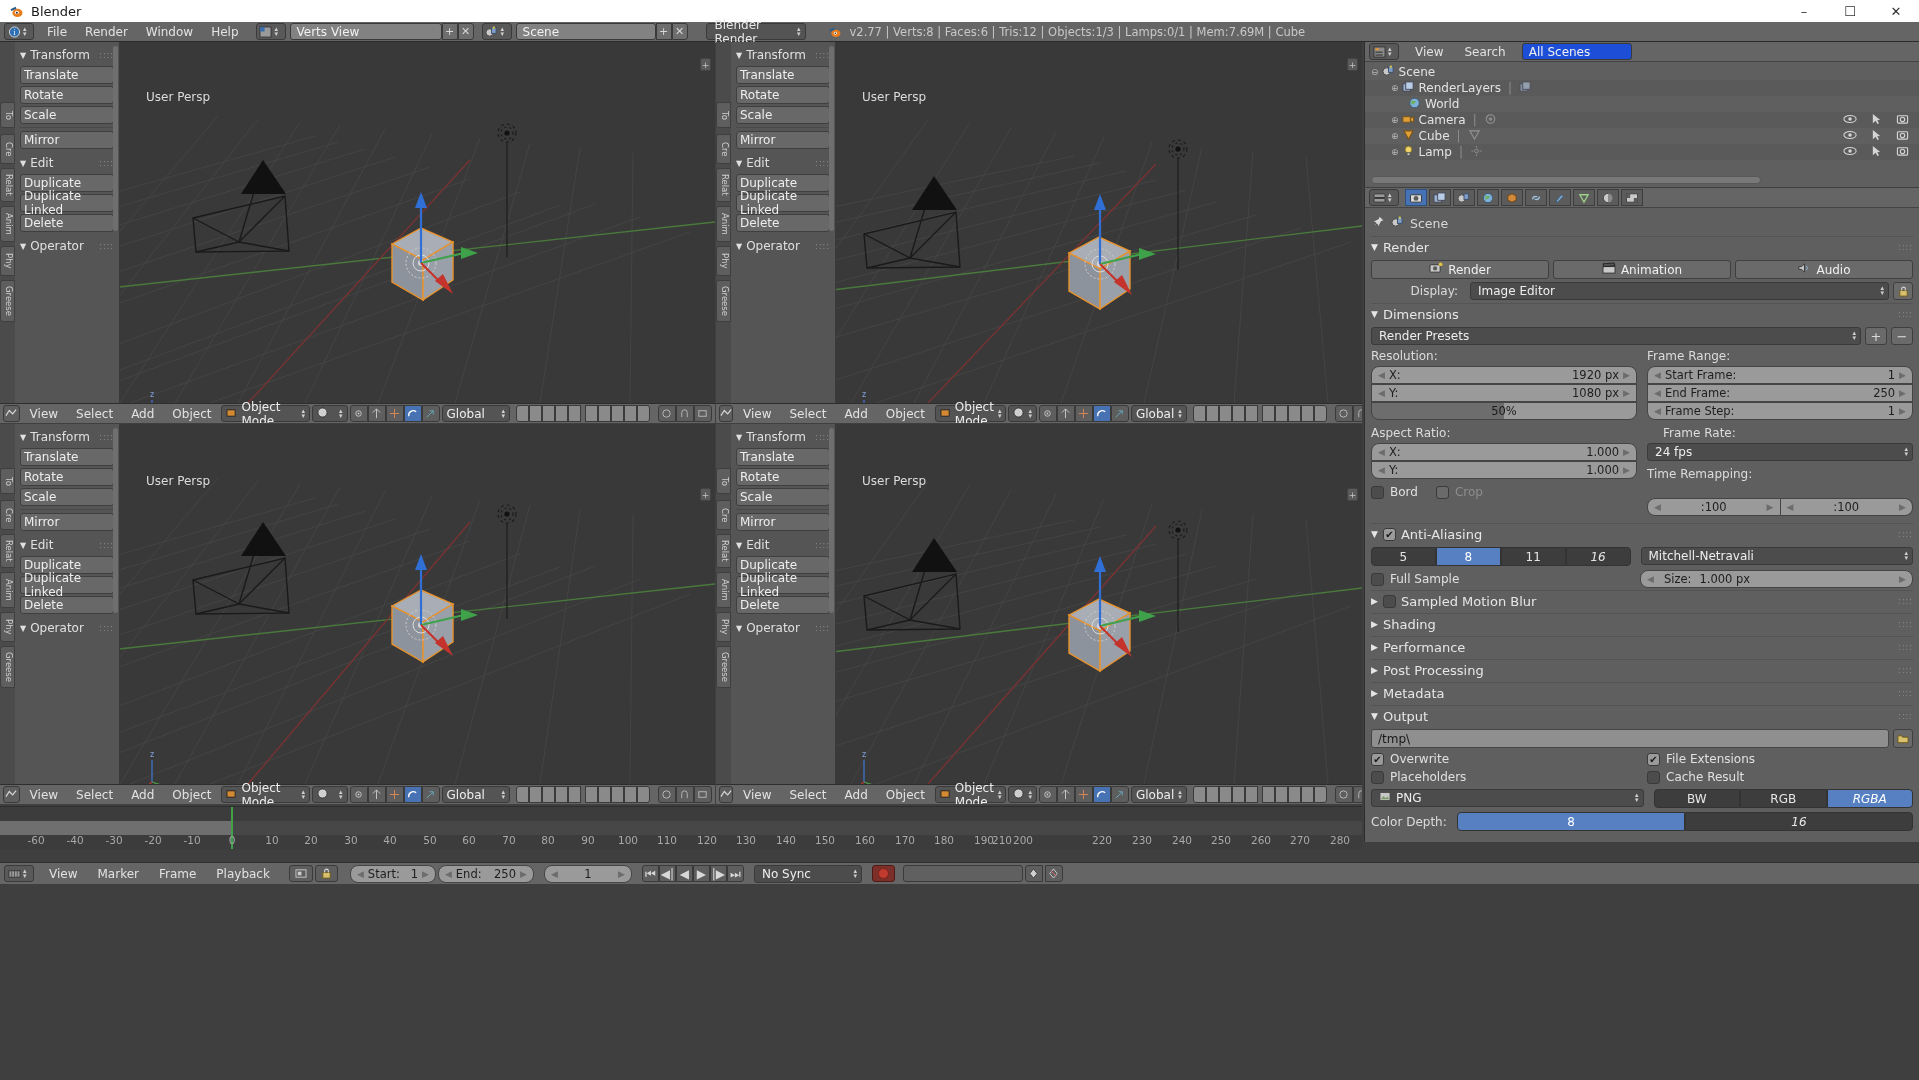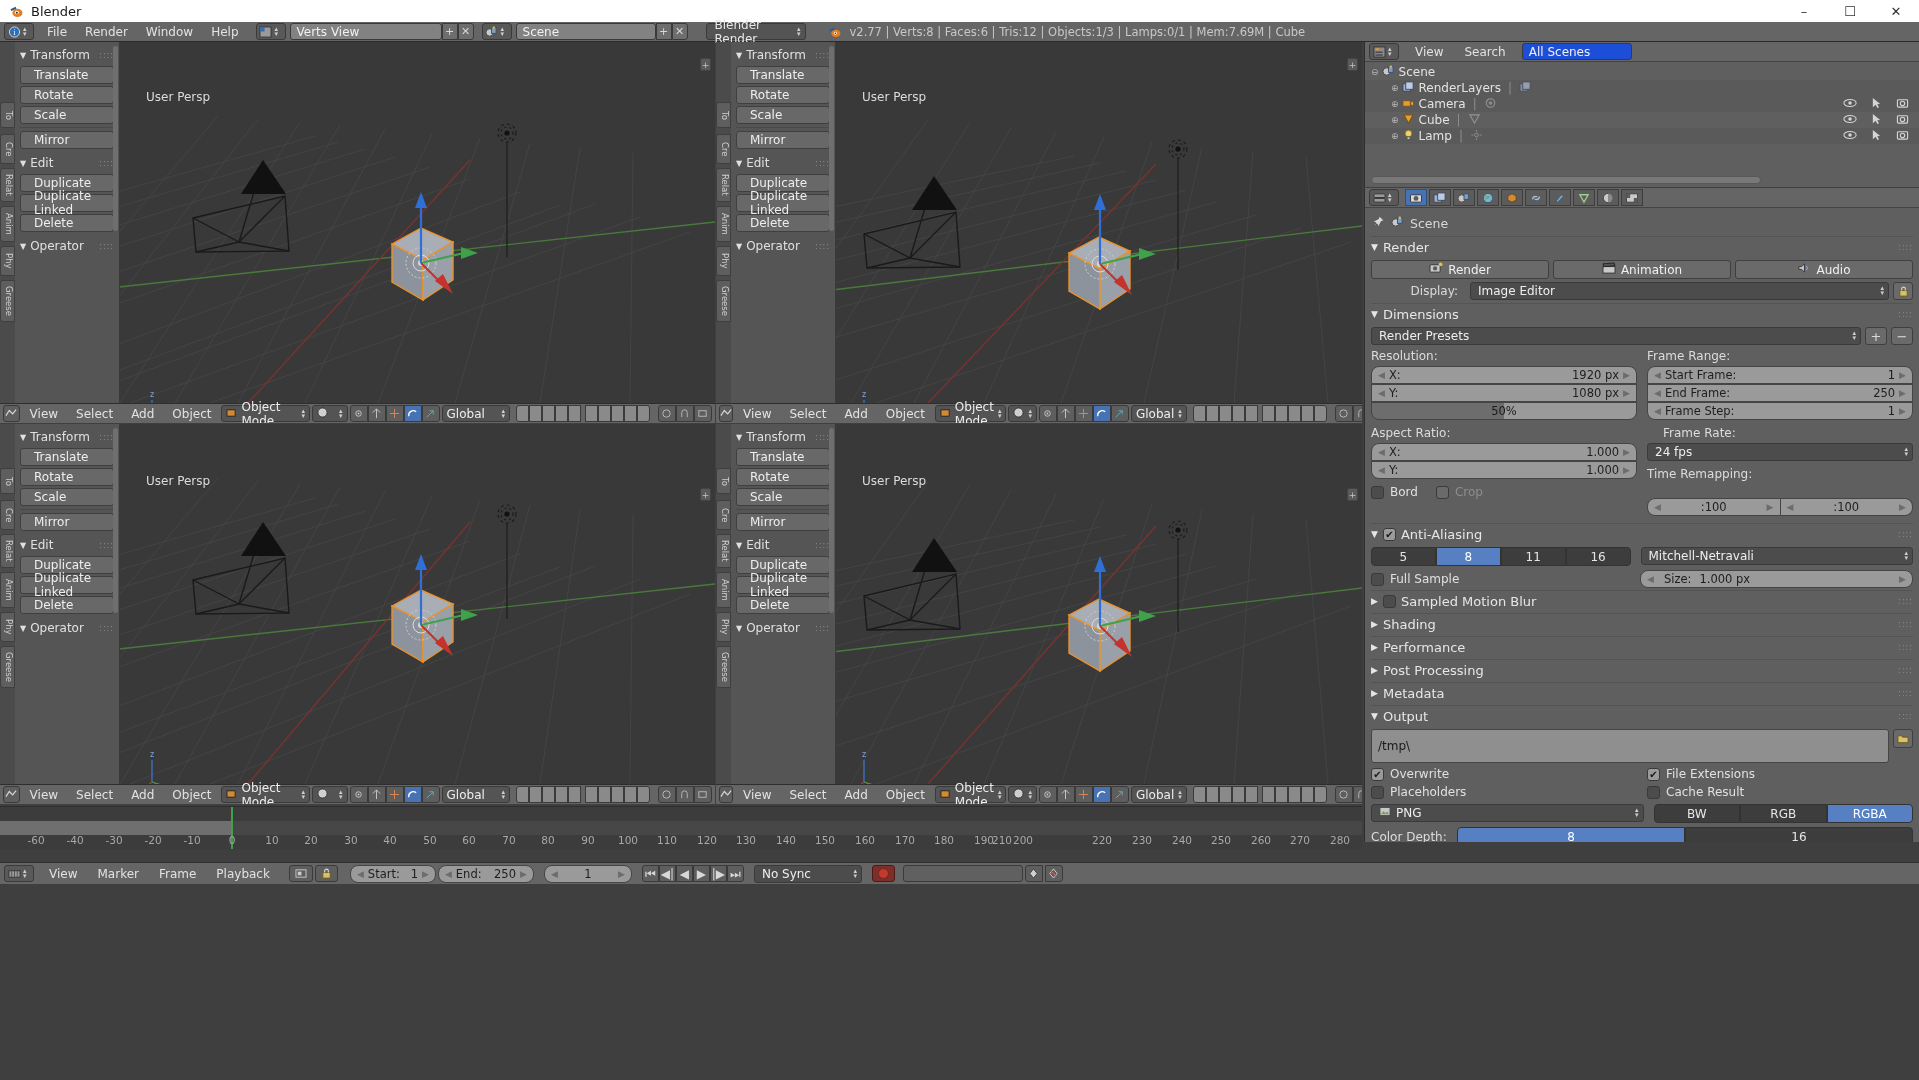--- a/index.html
+++ b/index.html
@@ -90,21 +90,21 @@
     position: absolute; left: 0; width: 15px; background: #5e5e5e; border: 1px solid #3f3f3f;
     border-radius: 3px 0 0 3px; color: #cfcfcf; font-size: 8.5px; text-align: center;
     writing-mode: vertical-rl; padding: 3px 0;
   }
   .panel-hdr { font-size: 12px; color: #e0e0e0; display: flex; align-items: center; gap: 4px;
                padding: 2px 0; }
   .panel-hdr .tri { font-size: 8px; }
   .dots { margin-left: auto; color: #8d8d8d; font-size: 8px; letter-spacing: 1px;}
   .tbtn {
     height: 18px; background: #686868; border: 1px solid #3f3f3f; border-radius: 3px;
-    display: flex; align-items: center; padding-left: 13px; font-size: 12px; color: #eeeeee;
+    display: flex; align-items: center; padding-left: 3px; font-size: 12px; color: #eeeeee;
     margin: 2px 0;
   }
   .ts-divider { border-top: 1px solid #4a4a4a; margin: 3px 0; }
   .scroll-v {
     position: absolute; width: 5px; border-radius: 3px; background: #6f6f6f;
   }
   .persp-label { position: absolute; font-size: 12px; color: #dcdcdc; }
   .plus-tab {
     position: absolute; width: 11px; height: 13px; background: #5a5a5a; border: 1px solid #444;
     border-radius: 2px; color: #c5c5c5; font-size: 9px; display:flex; align-items:center; justify-content:center;
@@ -181,24 +181,24 @@
   }
   .box.checked { background: #9a9a9a; color: #1a1a1a; display:flex; align-items:center;
                  justify-content:center; font-size: 10px; }
   .box.dim { background: #6a6a6a; }
   .seg { display: flex; flex: 1; }
   .seg > div {
     flex: 1; height: 19px; background: #3d3d3d; border: 1px solid #333;
     display: flex; align-items: center; justify-content: center; font-size: 12px; color: #e6e6e6;
   }
   .seg > div:first-child { border-radius: 4px 0 0 4px; }
-  .seg > div:last-child  { border-radius: 0 4px 4px 0; }
+  .seg > div:last-child  { border-radius: 0 4px 4px 0; font-style: italic; }
   .seg > div.sel { background: #5680c2; color: #fff; }
   .textfield {
-    height: 34px; background: #8f8f8f; border: 1px solid #454545; border-radius: 3px;
+    height: 19px; background: #8f8f8f; border: 1px solid #454545; border-radius: 3px;
     display: flex; align-items: center; padding: 0 6px; font-size: 12px; color: #1a1a1a;
   }
   .slider {
     height: 19px; border: 1px solid #454545; border-radius: 8px;
     background: linear-gradient(to right, #5680c2 0 15%, #9a9a9a 15% 100%);
     display: flex; align-items: center; justify-content: center; font-size: 11.5px; color: #1a1a1a;
   }
 
   
   .timeline {
@@ -1167,20 +1167,29 @@
             </svg>
         </span>
         <span>RenderLayers</span>
         <span style="color:#8d8d8d;margin:0 7px">|</span>
         <span>
           <svg width="13" height="12" viewBox="0 0 14 13" opacity="0.6">
               <rect x="1" y="3" width="8" height="8" fill="#9ab3d0" stroke="#445"></rect>
               <rect x="4" y="1" width="8" height="8" fill="#b9cde6" stroke="#445"></rect>
             </svg>
         </span>
+      </div>
+      <div class="ol-row" style="padding-left:43px">
+        <span style="margin-right:4px">
+          <svg width="13" height="12" viewBox="0 0 14 13">
+              <circle cx="7" cy="6.5" r="5.2" fill="#7fb2d8" stroke="#3a5a72"></circle>
+              <path d="M3 5 Q6 3 9 5 Q7 8 4 8 Z" fill="#6fae63"></path>
+            </svg>
+        </span>
+        <span>World</span>
       </div>
       <div class="ol-row alt" style="padding-left:26px">
         <span style="color:#b6b6b6;font-size:9px;margin-right:3px">⊕</span>
         <span style="margin-right:4px">
           <svg width="13" height="12" viewBox="0 0 14 13">
               <rect x="1" y="4" width="8" height="6" rx="1" fill="#e0a038" stroke="#7a5316"></rect>
               <path d="M9 6 L12.5 4 L12.5 10 L9 8 Z" fill="#e0a038" stroke="#7a5316"></path>
             </svg>
         </span>
         <span>Camera</span>

